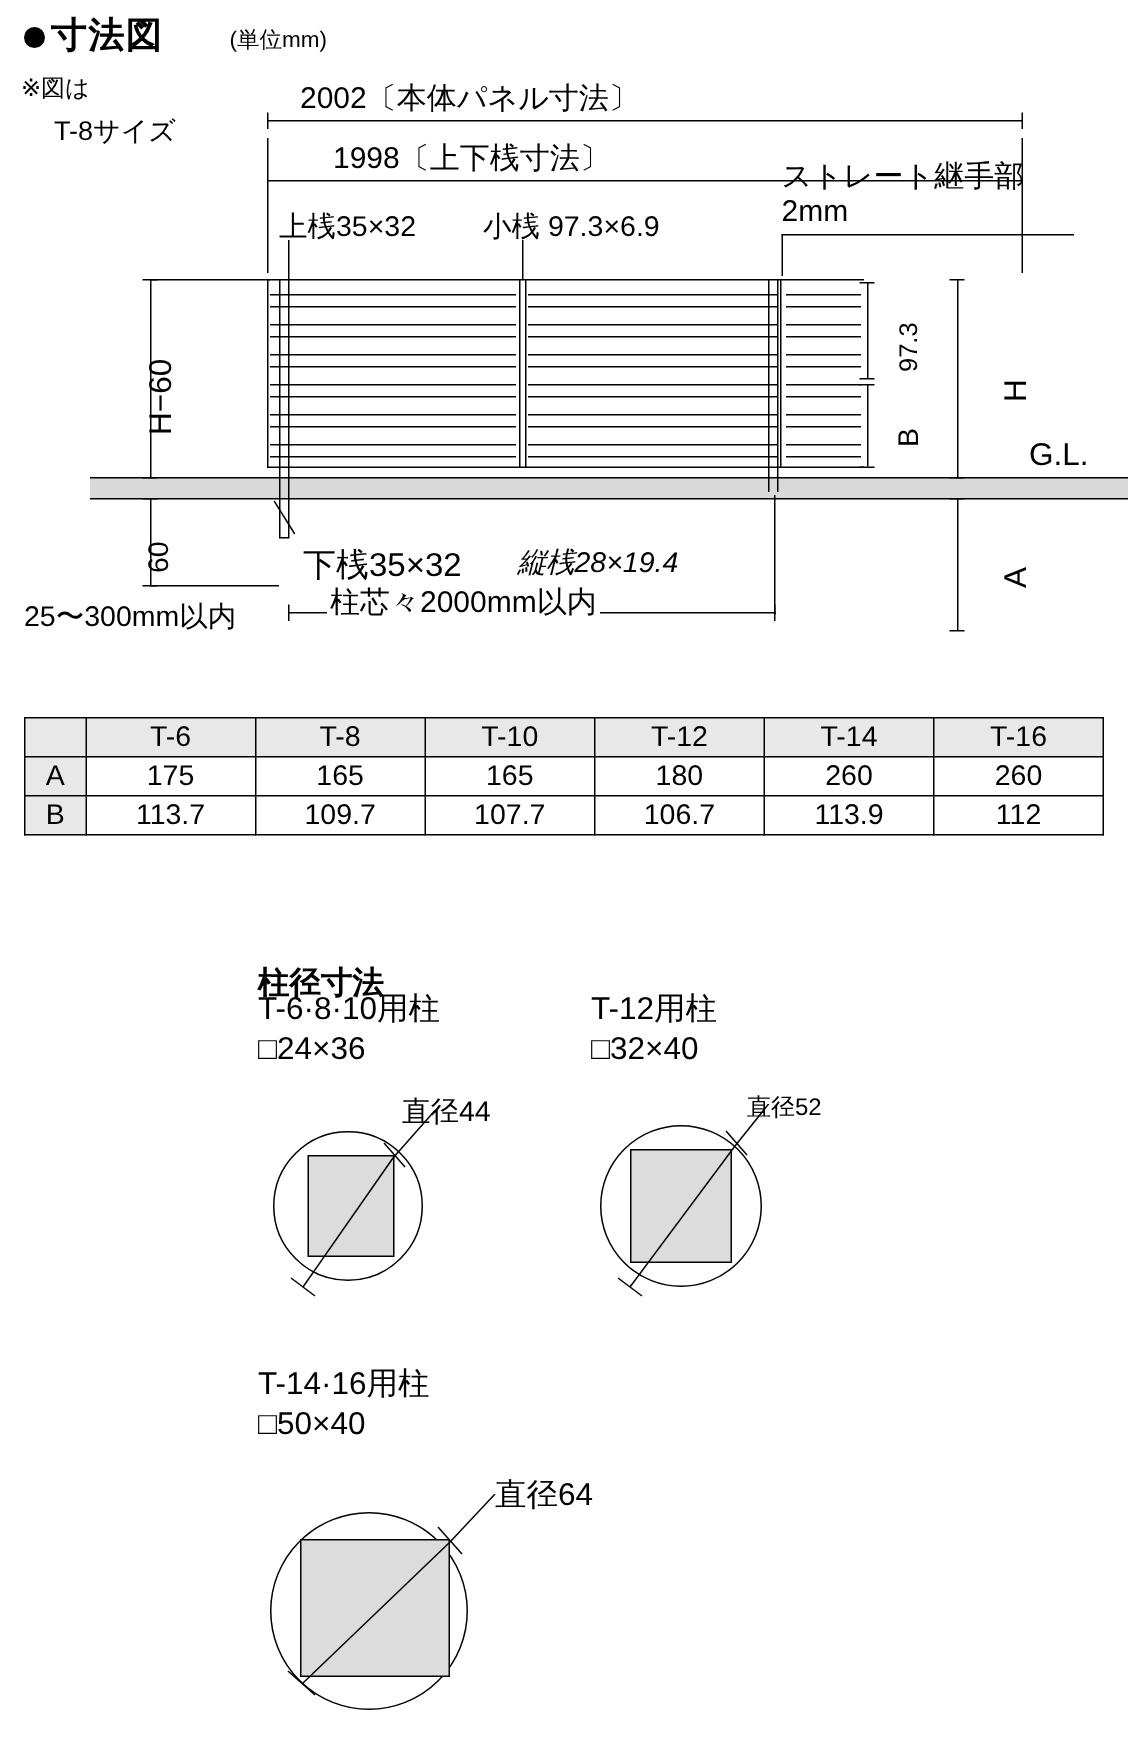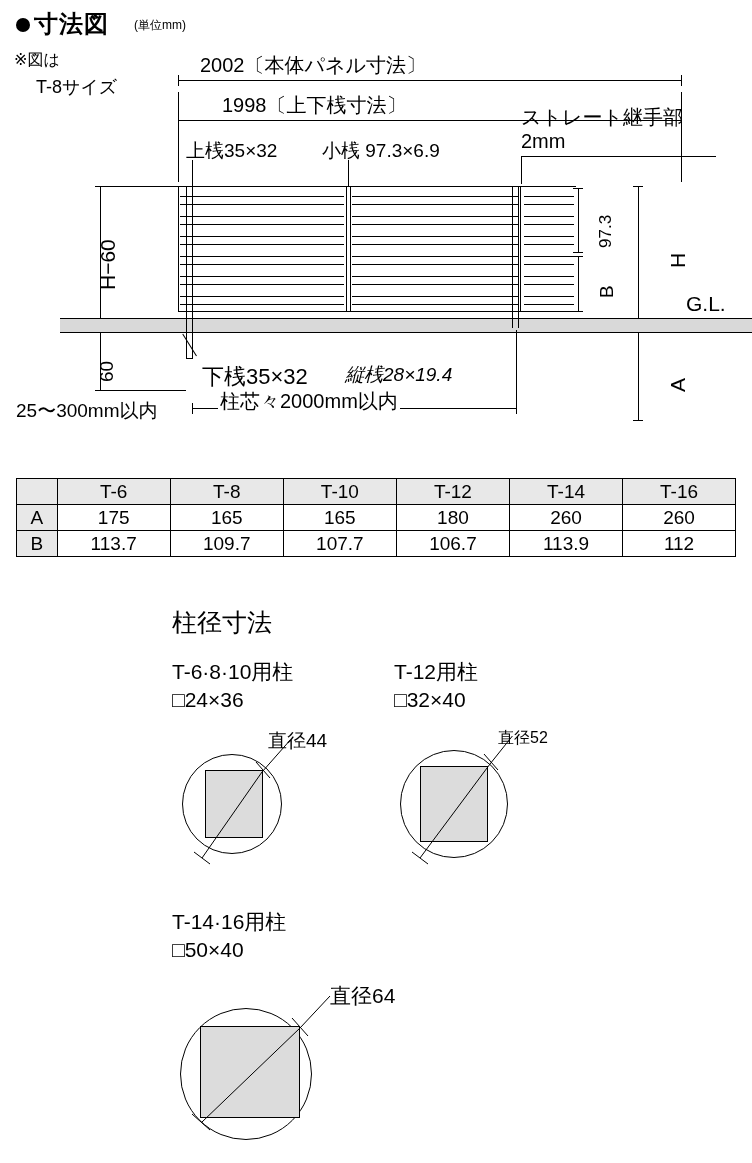--- a/index.html
+++ b/index.html
@@ -13,21 +13,21 @@
   }
   .abs{position:absolute;}
   .t{white-space:nowrap;line-height:1;}
 
   
   #title-bullet{
     width:14px;height:14px;border-radius:50%;background:#000;
     left:16px;top:18px;
   }
   #title-text{left:34px;top:12px;font-size:24px;font-weight:bold;letter-spacing:1px;}
-  #title-unit{left:134px;top:19px;font-size:12px;}
+  #title-unit{left:153px;top:19px;font-size:15px;}
   #note1{left:14px;top:52px;font-size:16px;}
   #note2{left:36px;top:78px;font-size:18px;}
 
   
   .line{background:#000;position:absolute;}
   .hline{height:1px;}
   .vline{width:1px;}
   .gray{background:#d9d9d9;}
   .lbl{position:absolute;font-size:17px;white-space:nowrap;}
   .lbl-sm{position:absolute;font-size:15px;white-space:nowrap;}
@@ -40,21 +40,21 @@
   }
   #spec-table td,#spec-table th{
     border:1px solid #000;height:25px;padding:0;font-weight:normal;
   }
   #spec-table thead th{background:#e8e8e8;}
   #spec-table .corner{background:#e8e8e8;width:40px;}
   #spec-table .rowlab{background:#e8e8e8;width:40px;}
   #spec-table td.val{width:113px;}
 
   
-  .sect-title{position:absolute;font-size:25px;font-weight:normal;}
+  .sect-title{position:absolute;font-size:21px;font-weight:bold;margin-top:35px;}
   .sect-sub{position:absolute;font-size:21px;}
   .circle{position:absolute;border:1px solid #000;border-radius:50%;}
   .square{position:absolute;border:1px solid #000;background:#dcdcdc;}
 </style>
 </head>
 <body>
 
 <div class="abs" id="title-bullet"></div>
 <div class="abs t" id="title-text">寸法図</div>
 <div class="abs t" id="title-unit">(単位mm)</div>

